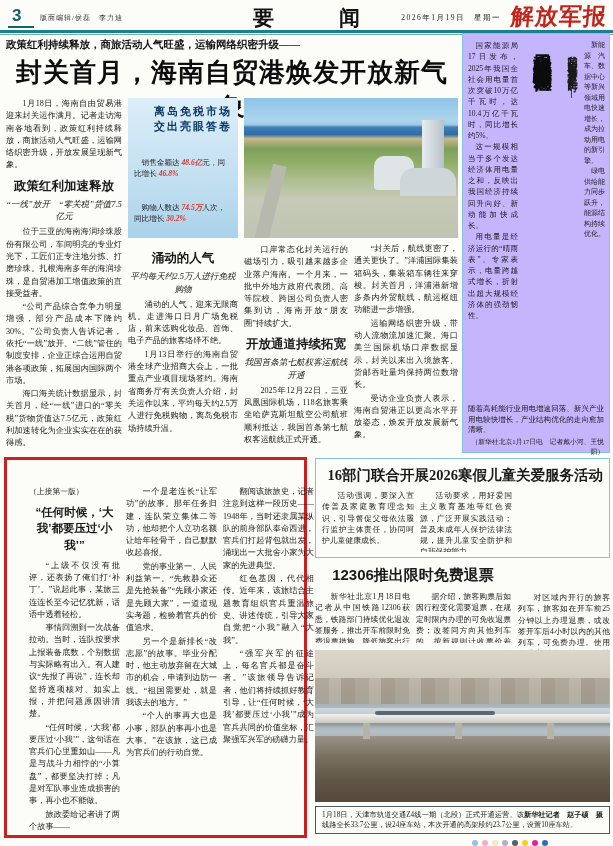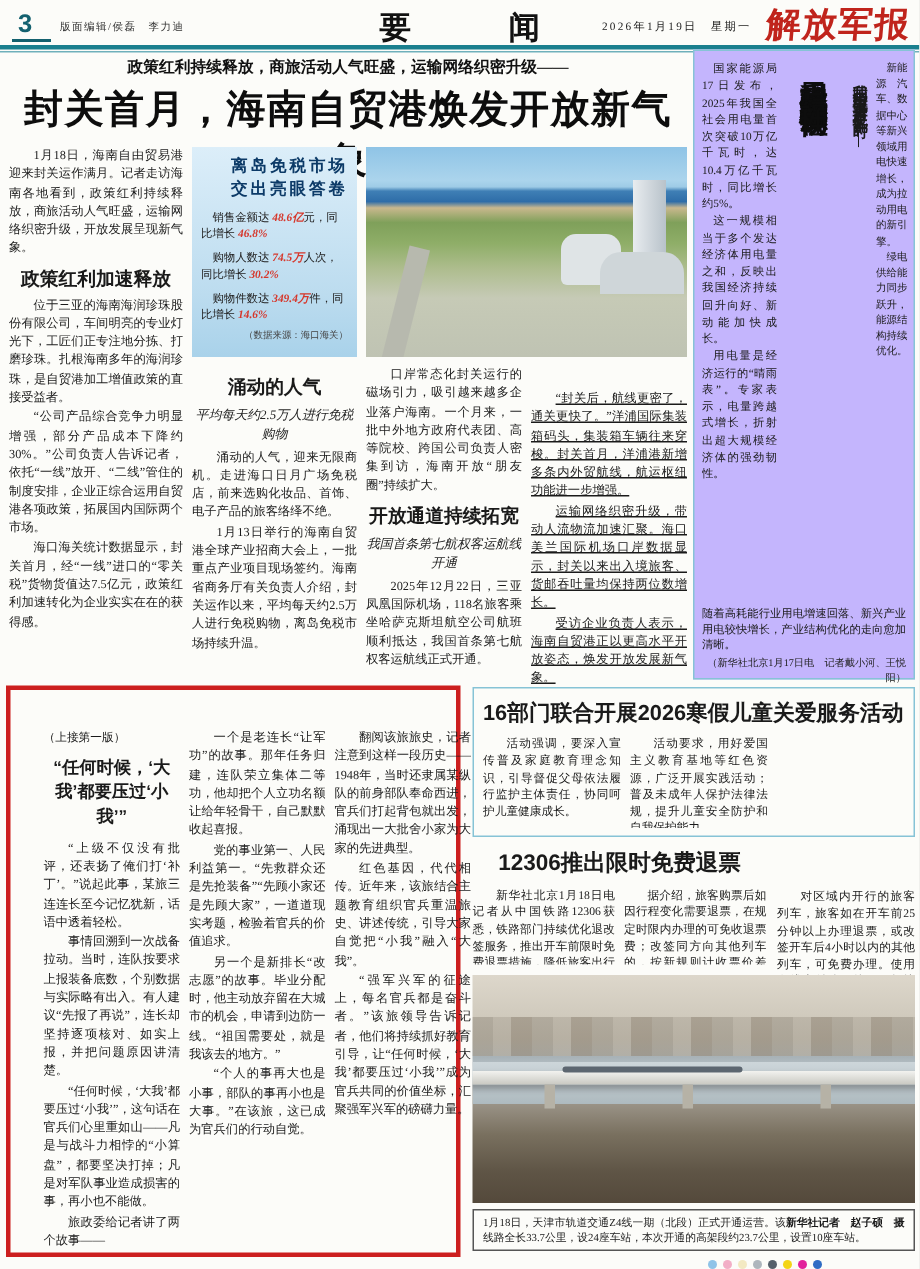--- a/index.html
+++ b/index.html
@@ -20,42 +20,42 @@
              letter-spacing:22px; text-indent:22px; color:#111; }
   .dateline { position:absolute; right:112px; top:13px; font-size:7.5px; letter-spacing:1.5px; color:#222; }
   .masthead { position:absolute; right:6px; top:1px; font-size:23px; font-weight:bold;
              color:#c0241c; transform:skewX(-5deg); letter-spacing:1px;
              font-family:"DejaVu Serif",serif; }
   .hrule  { position:absolute; left:0; top:30px; width:613px; height:2.5px; background:#1a7f8e; }
   .hrule2 { position:absolute; left:0; top:34px; width:613px; height:1px; background:#6fb0bb; }
 
   
   #lead { position:absolute; left:6px; top:38px; width:452px; height:414px; }
-  #lead .kicker { text-align:center; font-size:10.5px; font-weight:bold; color:#111; }
+  #lead .kicker { text-align:left; font-size:10.5px; font-weight:bold; color:#111; }
   #lead .headline { margin-top:3px; text-align:center; font-family:"Liberation Sans",sans-serif;
             font-weight:bold; font-size:26px; letter-spacing:1px; color:#0d0d0d; }
   #lead-body { position:absolute; left:0; top:60px; width:452px; height:354px; }
   .col { position:absolute; overflow:hidden; font-size:8.2px; line-height:1.5; text-align:justify; }
   .col p { text-indent:2em; margin-bottom:1px; }
   .sec-head { font-family:"Liberation Sans",sans-serif; font-weight:bold; font-size:12.5px;
             text-align:center; text-indent:0 !important; margin:5px 0 2px; }
   .sec-sub  { font-size:8.6px; text-align:center; text-indent:0 !important; color:#222;
             margin-bottom:3px; font-style:italic; }
   #l-col1 { left:0;   top:0;    width:116px; height:354px; }
   #l-col2 { left:122px; top:146px; width:110px; height:208px; }
   #l-col3 { left:238px; top:146px; width:104px; height:208px; }
-  #l-col4 { left:348px; top:162px; width:104px; height:208px;text-decoration:underline; }
+  #l-col4 { left:348px; top:145px; width:104px; height:208px; }
 
   
   #infobox { position:absolute; left:122px; top:0; width:110px; height:140px;
             background:linear-gradient(180deg,#dceef9 0%,#bcdcef 70%,#a9d2ea 100%);
             padding:6px 6px 3px; overflow:hidden; }
   #infobox .ib-title { text-align:right; font-family:"Liberation Sans",sans-serif;
             font-weight:bold; font-size:11px; letter-spacing:2px; color:#0c3a67; line-height:1.35; }
-  #infobox .stat { font-size:7.6px; line-height:1.45; margin-top:5px; text-indent:1em; color:#222; }
+  #infobox .stat { font-size:7.6px; line-height:1.45; margin-top:23px; text-indent:1em; color:#222; }
   #infobox .num { color:#d6372b; font-weight:bold; font-style:italic; }
   #infobox .src { font-size:6.3px; text-align:right; margin-top:4px; color:#444; }
 
   
   #photo-top { position:absolute; left:238px; top:0; width:214px; height:140px; overflow:hidden;
      background:linear-gradient(180deg,#8fc4e6 0%,#abd4ec 16%,#9ecbe6 19%,#3f7fb5 21%,#2e6da8 26%,
        #c9b88e 29%,#7fa05a 36%,#8fae68 46%,#aebd8e 58%,#c6cab6 72%,#bfc3b3 100%); }
   #photo-top .bldg1 { position:absolute; right:14px; top:22px; width:22px; height:62px;
      background:linear-gradient(90deg,#e8ecef,#b8c2ca); }
   #photo-top .bldg2 { position:absolute; right:44px; top:58px; width:40px; height:34px;
@@ -90,21 +90,21 @@
         font-size:8.2px; line-height:1.5; text-align:justify;margin-left:13px; }
   .rb-col p { text-indent:2em; margin-bottom:1px; }
   #rb1 { left:9px; } #rb2 { left:106px; } #rb3 { left:203px; }
   .jumpnote { font-size:7.8px; text-indent:0 !important; }
   .rb-head { font-family:"Liberation Sans",sans-serif; font-weight:bold; font-size:11.5px;
         text-align:center; text-indent:0 !important; line-height:1.45; margin:6px 0 6px; }
 
   
   #n16 { position:absolute; left:315px; top:458px; width:295px; height:100px;
         border:1px solid #86c3d6; padding:5px 6px; }
-  #n16 .n16-head { text-align:left; font-family:Liberation Sans, sans-serif; font-weight:bold;
+  #n16 .n16-head { text-align:right; font-family:Liberation Serif, serif; font-weight:bold;
         font-size:14.5px; margin:2px 0 5px; }
   #n16 .n16-cols { display:flex; gap:6px; height:62px; overflow:hidden; }
   #n16 .ncol { width:92px; font-size:7.8px; line-height:1.45; text-align:justify; overflow:hidden; }
   #n16 .ncol p { text-indent:2em; }
 
   
   #n12306 { position:absolute; left:315px; top:562px; width:295px; height:84px; }
   #n12306 .left-zone { position:absolute; left:0; top:0; width:196px; height:84px; }
   #n12306 .n12-head { text-align:center; font-family:"Liberation Sans",sans-serif; font-weight:bold;
         font-size:15px; margin:4px 0 6px; }
@@ -156,20 +156,21 @@
   <div class="hrule2"></div>
 
   <div id="lead">
     <div class="kicker">政策红利持续释放，商旅活动人气旺盛，运输网络织密升级——</div>
     <div class="headline">封关首月，海南自贸港焕发开放新气象</div>
 
     <div id="lead-body">
       <div class="col" id="l-col1">
         <p>1月18日，海南自由贸易港迎来封关运作满月。记者走访海南各地看到，政策红利持续释放，商旅活动人气旺盛，运输网络织密升级，开放发展呈现新气象。</p>
         <div class="sec-head">政策红利加速释放</div>
+        <div class="sec-sub">“一线”放开　“零关税”货值7.5亿元</div>
         <div>
             <p>位于三亚的海南海润珍珠股份有限公司，车间明亮的专业灯光下，工匠们正专注地分拣、打磨珍珠。扎根海南多年的海润珍珠，是自贸港加工增值政策的直接受益者。</p>
             <p>“公司产品综合竞争力明显增强，部分产品成本下降约30%。”公司负责人告诉记者，依托“一线”放开、“二线”管住的制度安排，企业正综合运用自贸港各项政策，拓展国内国际两个市场。</p>
             <p>海口海关统计数据显示，封关首月，经“一线”进口的“零关税”货物货值达7.5亿元，政策红利加速转化为企业实实在在的获得感。</p>
           </div>
       </div>
 
       <div id="infobox">
         <div class="ib-title">离岛免税市场</div>
         <div class="ib-title">交出亮眼答卷</div>

